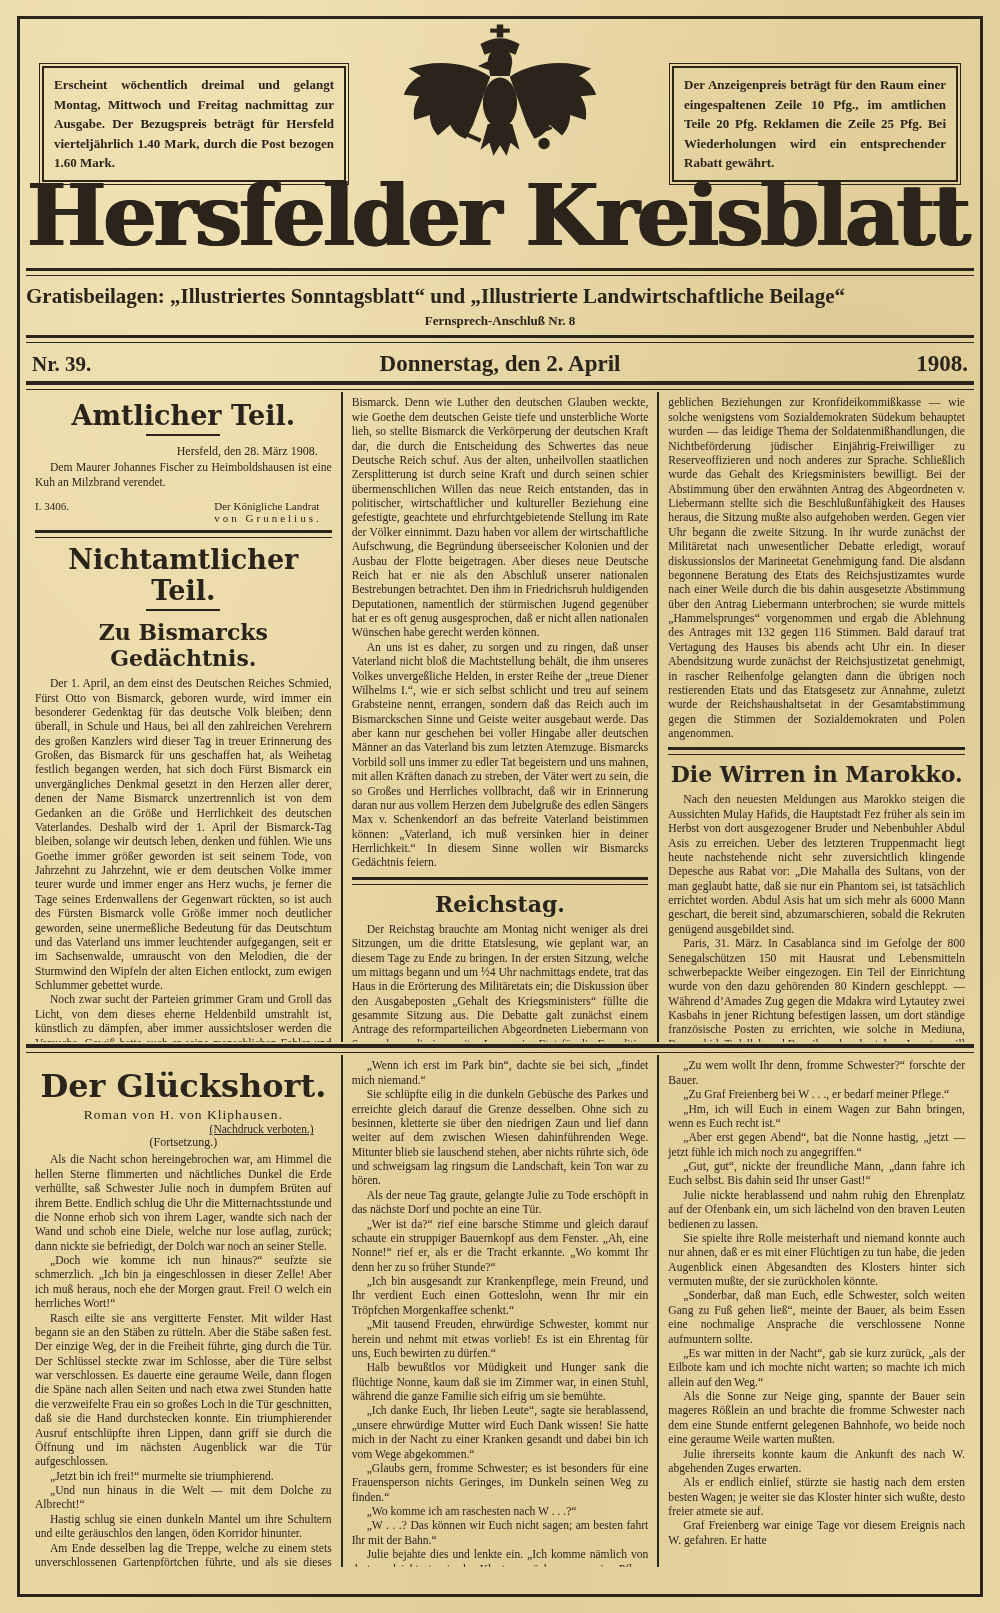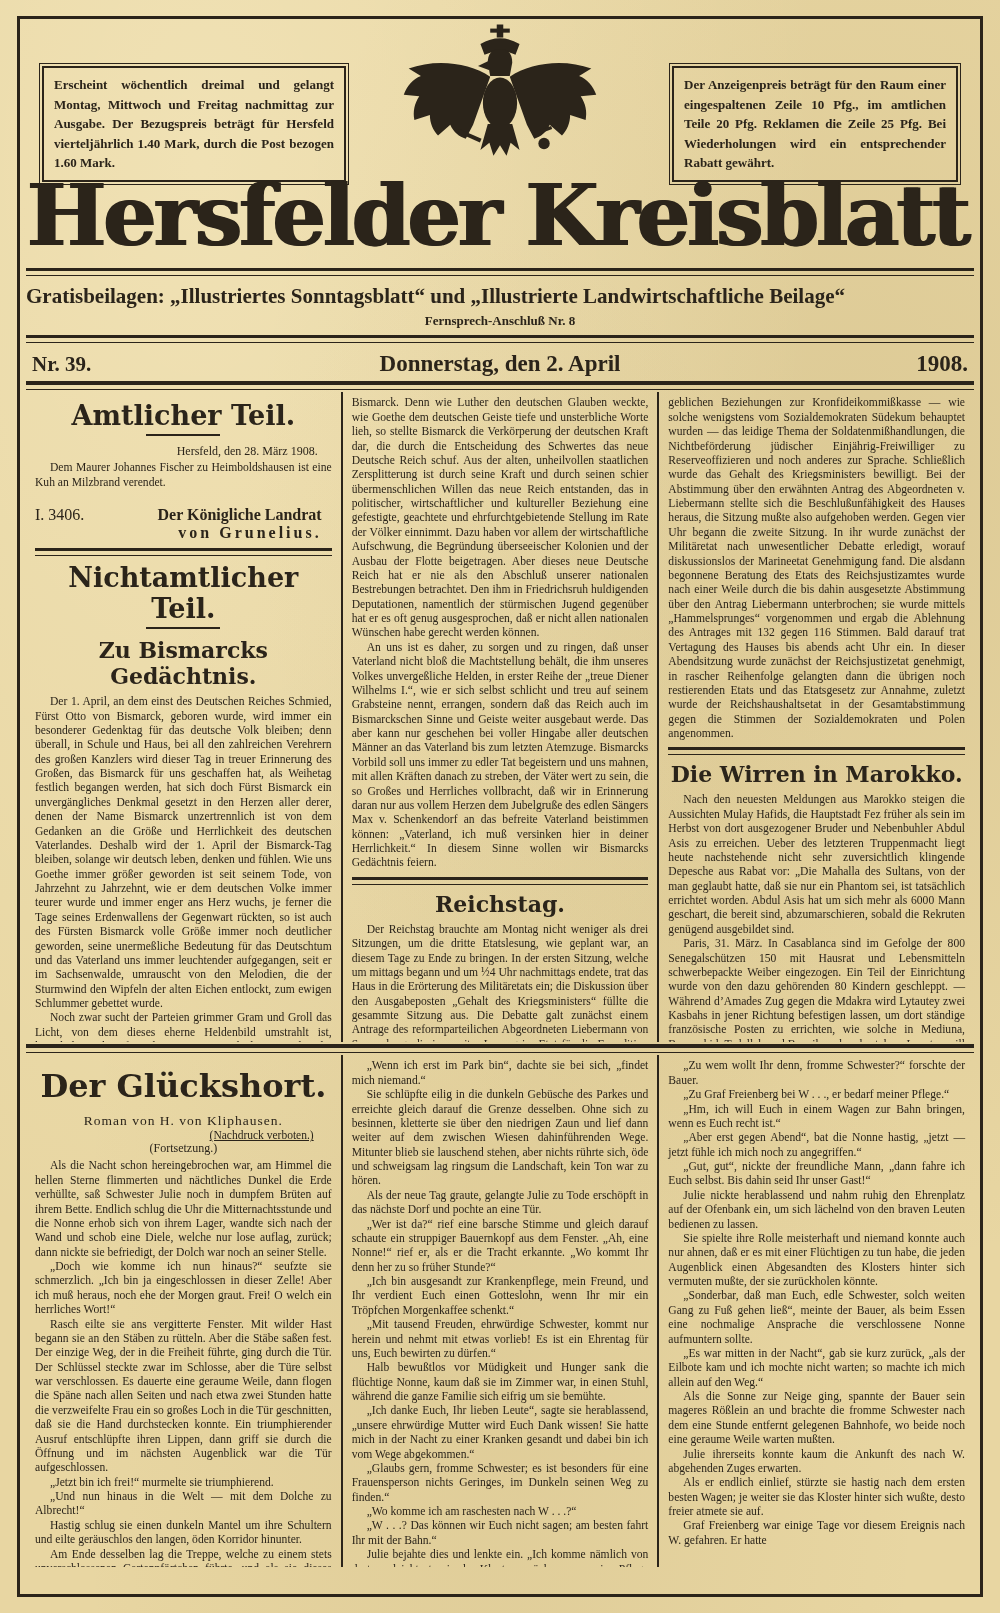--- a/index.html
+++ b/index.html
@@ -38,25 +38,25 @@
   .main-cols{height:650px;}
   .novel-cols{height:512px;}
 
   .h1{font-weight:bold;text-align:center;font-size:27px;margin:4px 0 2px;font-family:"DejaVu Serif",serif;}
   .h2{font-weight:bold;text-align:center;font-size:22px;margin:6px 0 6px;font-family:"DejaVu Serif",serif;}
   .shortrule{width:74px;border-top:2px solid #2b241a;margin:3px auto 8px;}
 
   .para{margin:0;font-size:11.6px;line-height:1.24;text-align:justify;text-indent:15px;}
   .para.noindent{text-indent:0;}
   .dateline{font-size:12px;text-align:right;padding-right:14px;margin:2px 0;}
-  .sigrow{display:flex;justify-content:space-between;font-size:16px;margin-top:16px;gap:42px;}
-  .sigblock{text-align:right;padding-right:10px;font-weight:bold;}
+  .sigrow{display:flex;justify-content:space-between;font-size:11px;margin-top:10px;gap:42px;}
+  .sigblock{text-align:left;padding-right:10px;}
   .sig2{letter-spacing:3px;}
 
-  .novel-title{font-weight:bold;text-align:center;font-size:32px;margin:8px 0 8px;font-family:"DejaVu Serif",serif;}
+  .novel-title{font-weight:bold;text-align:center;font-size:32px;margin:8px 0 2px;font-family:"DejaVu Serif",serif;}
   .novel-byline{text-align:center;font-size:13.5px;letter-spacing:1px;}
   .novel-rights{text-align:right;font-size:11.5px;padding-right:18px;text-decoration:underline;}
   .novel-cont{text-align:center;font-size:12px;margin-bottom:3px;}
 </style>
 </head>
 <body>
 
 <div class="page">
   <div class="frame"></div>
   <div class="content">

